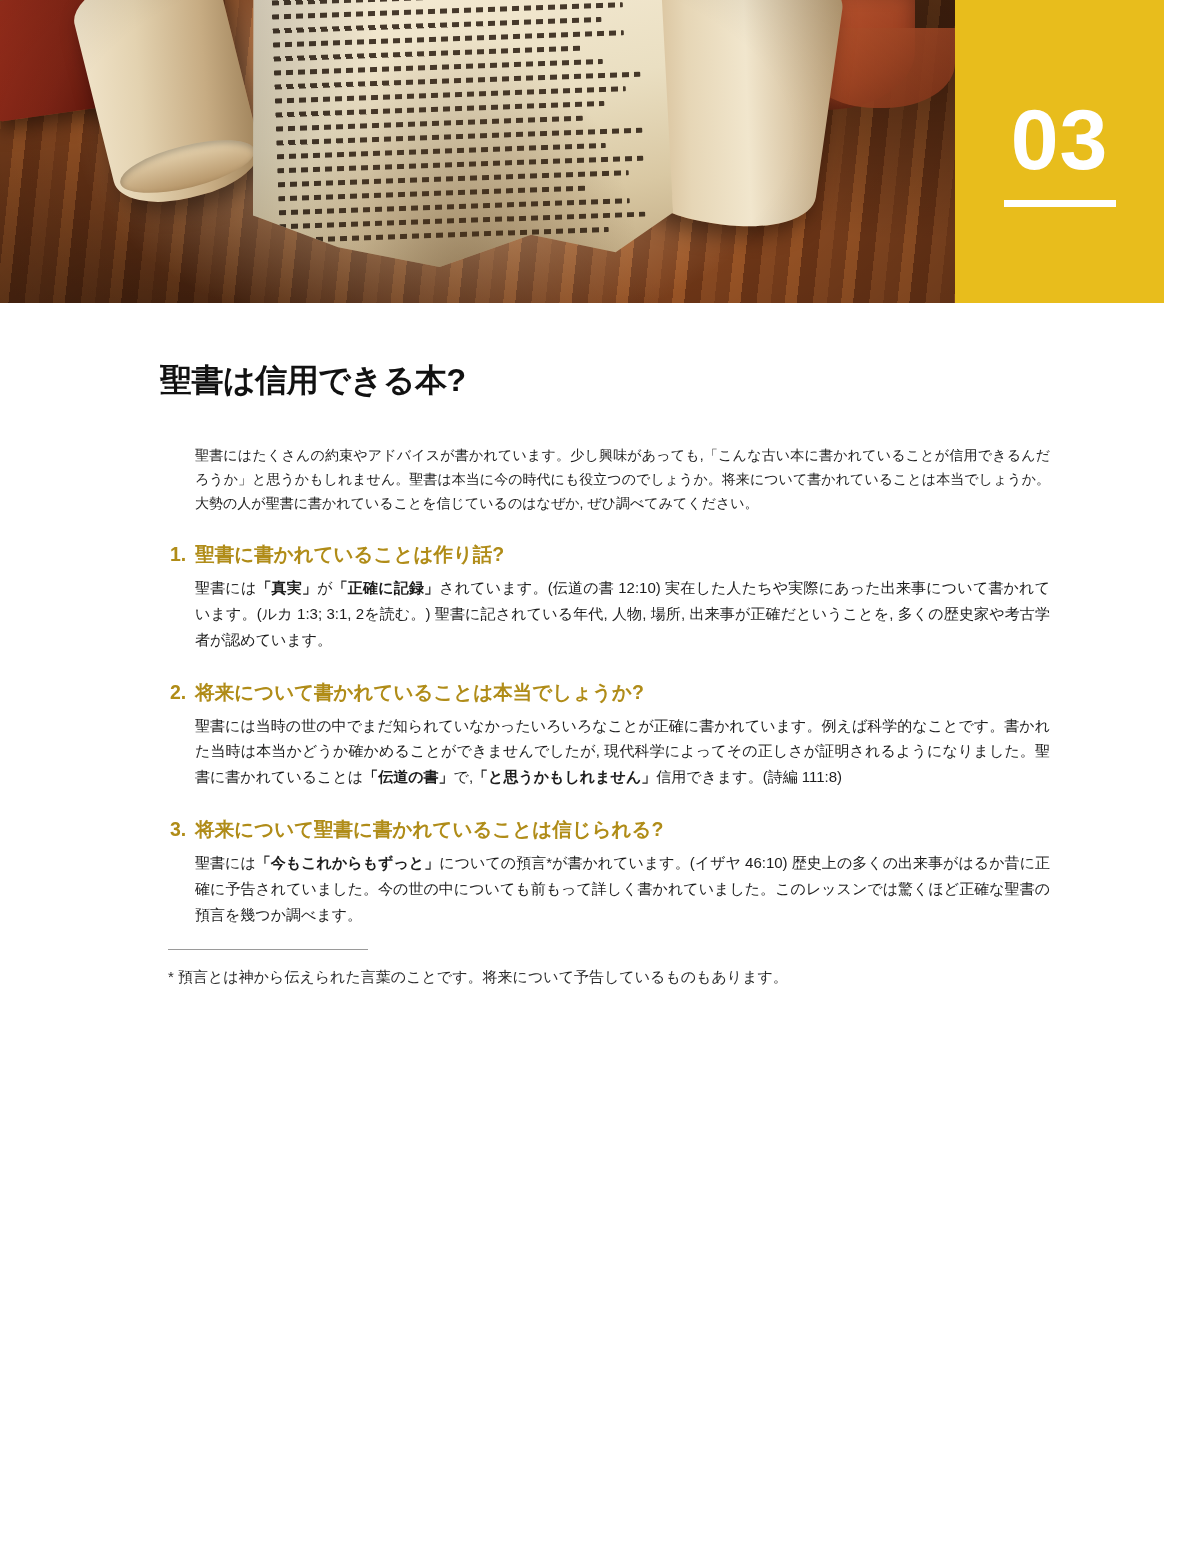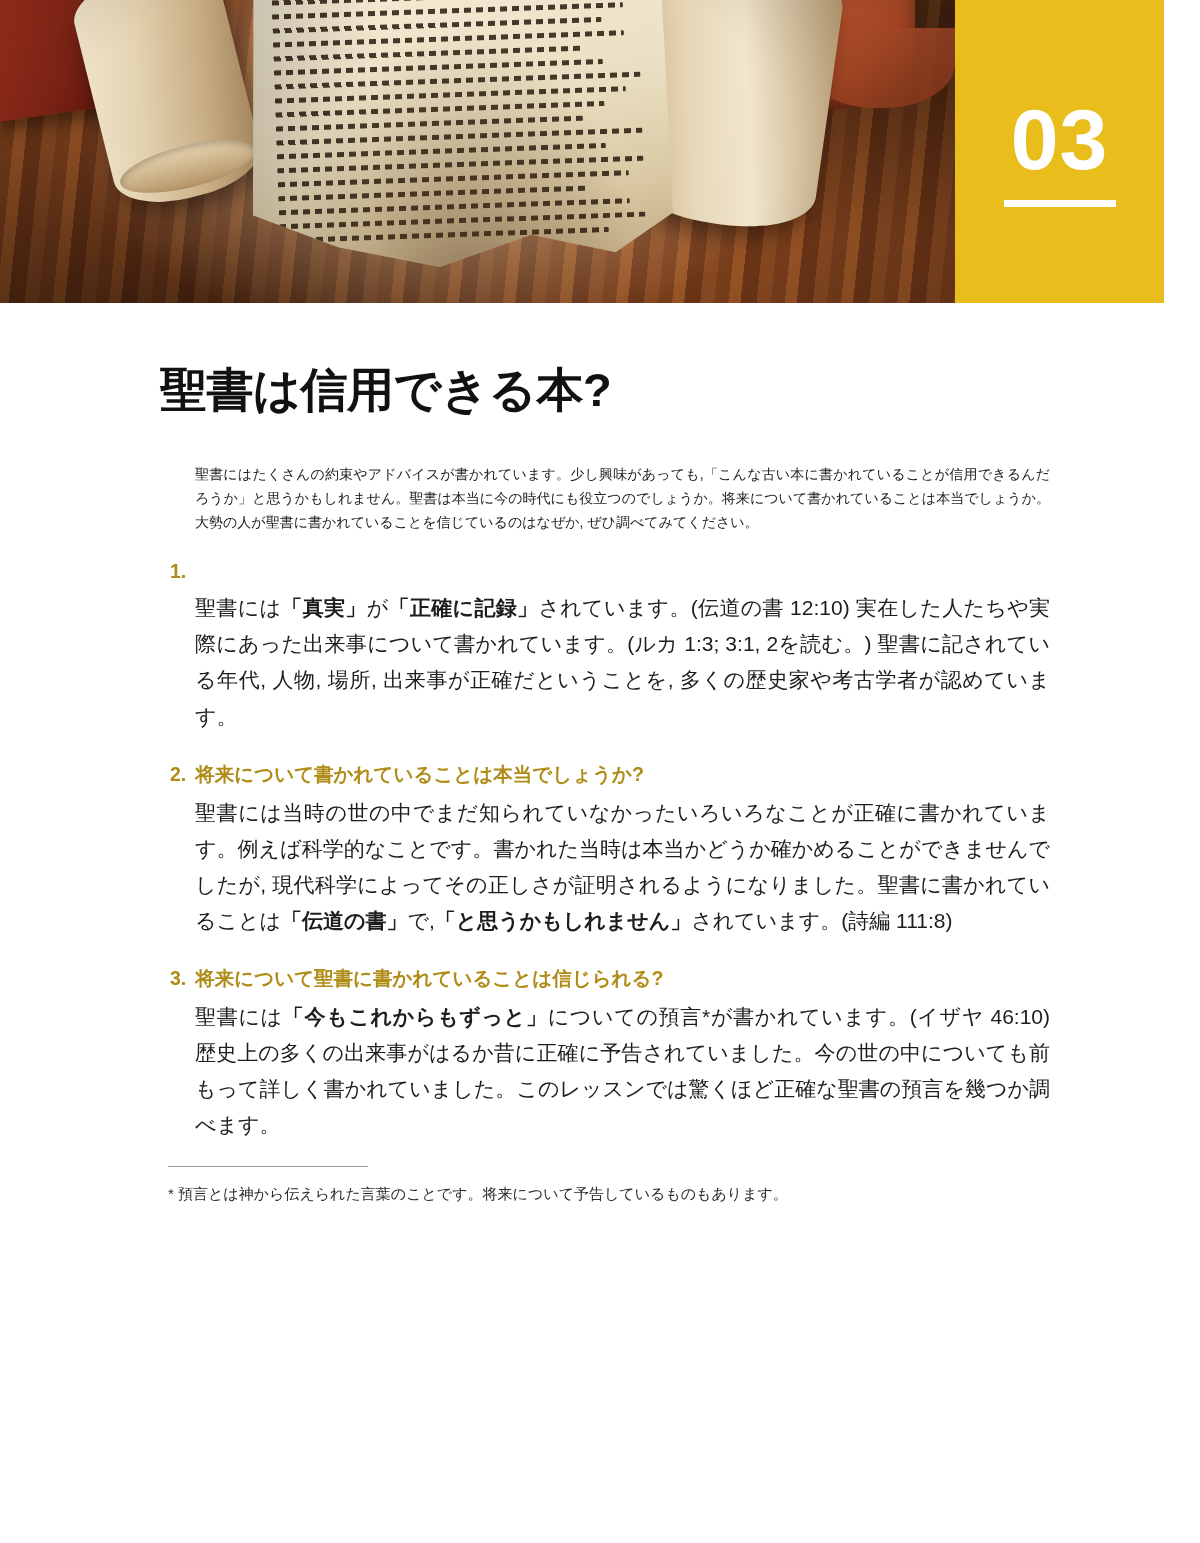--- a/index.html
+++ b/index.html
@@ -166,21 +166,21 @@
     height: 7px;
     background: #ffffff;
   }
 
   
   .page {
     padding: 0 150px 0 160px;
     box-sizing: border-box;
   }
   h1.title {
-    font-size: 47px;
+    font-size: 32px;
     font-weight: 700;
     letter-spacing: -0.5px;
     margin: 56px 0 0 0;
     color: #111111;
   }
   .intro {
     margin: 40px 0 0 35px;
     font-size: 14px;
     line-height: 1.72;
     color: #1d1d1d;
@@ -194,21 +194,21 @@
     align-items: baseline;
     gap: 9px;
     color: #b08c18;
     font-weight: 700;
     font-size: 19.5px;
     margin-left: 10px;
   }
   .section-num { color: #b08c18; font-weight: 700; }
   .section-body {
     margin: 7px 0 0 35px;
-    font-size: 21px;
+    font-size: 15px;
     line-height: 1.72;
     color: #1d1d1d;
     text-align: justify;
   }
   b { font-weight: 700; }
   .footnote-rule {
     width: 200px;
     height: 1px;
     background: #9a9a9a;
     margin: 22px 0 9px 8px;
@@ -263,30 +263,31 @@
 </div>
 
 <div class="page">
   <h1 class="title">聖書は信用できる本?</h1>
 
   <p class="intro">聖書にはたくさんの約束やアドバイスが書かれています。少し興味があっても,「こんな古い本に書かれていることが信用できるんだろうか」と思うかもしれません。聖書は本当に今の時代にも役立つのでしょうか。将来について書かれていることは本当でしょうか。大勢の人が聖書に書かれていることを信じているのはなぜか, ぜひ調べてみてください。</p>
 
   <div class="section">
     <div class="section-head">
       <span class="section-num">1.</span>
+      <span>聖書に書かれていることは作り話?</span>
     </div>
     <p class="section-body"><span>聖書には</span><b>「真実」</b><span>が</span><b>「正確に記録」</b><span>されています。(伝道の書 12:10) 実在した人たちや実際にあった出来事について書かれています。(ルカ 1:3; 3:1, 2を読む。) 聖書に記されている年代, 人物, 場所, 出来事が正確だということを, 多くの歴史家や考古学者が認めています。</span></p>
   </div>
 
   <div class="section">
     <div class="section-head">
       <span class="section-num">2.</span>
       <span>将来について書かれていることは本当でしょうか?</span>
     </div>
-    <p class="section-body"><span>聖書には当時の世の中でまだ知られていなかったいろいろなことが正確に書かれています。例えば科学的なことです。書かれた当時は本当かどうか確かめることができませんでしたが, 現代科学によってその正しさが証明されるようになりました。聖書に書かれていることは</span><b>「伝道の書」</b><span>で,</span><b>「と思うかもしれません」</b><span>されています。(詩編 111:8)</span></p>
+    <p class="section-body"><span>聖書には当時の世の中でまだ知られていなかったいろいろなことが正確に書かれています。例えば科学的なことです。書かれた当時は本当かどうか確かめることができませんでしたが, 現代科学によってその正しさが証明されるようになりました。聖書に書かれていることは</span><b>「伝道の書」</b><span>で,</span><b>「と思うかもしれません」</b><span>信用できます。(詩編 111:8)</span></p>
   </div>
 
   <div class="section">
     <div class="section-head">
       <span class="section-num">3.</span>
       <span>将来について聖書に書かれていることは信じられる?</span>
     </div>
     <p class="section-body"><span>聖書には</span><b>「今もこれからもずっと」</b><span>についての預言*が書かれています。(イザヤ 46:10) 歴史上の多くの出来事がはるか昔に正確に予告されていました。今の世の中についても前もって詳しく書かれていました。このレッスンでは驚くほど正確な聖書の預言を幾つか調べます。</span></p>
   </div>
 

